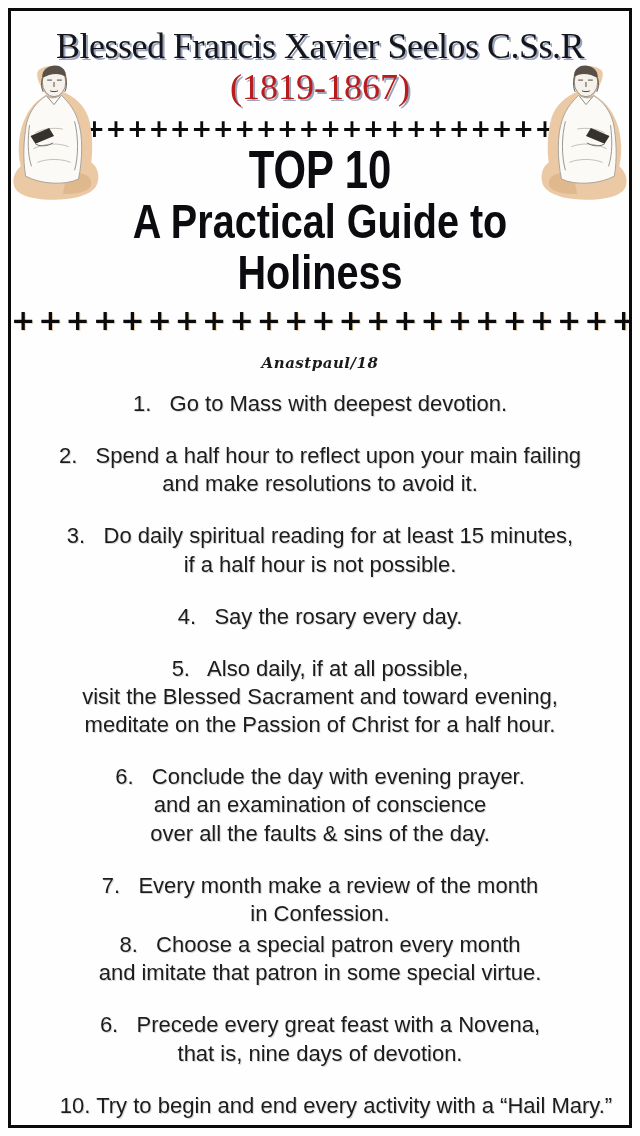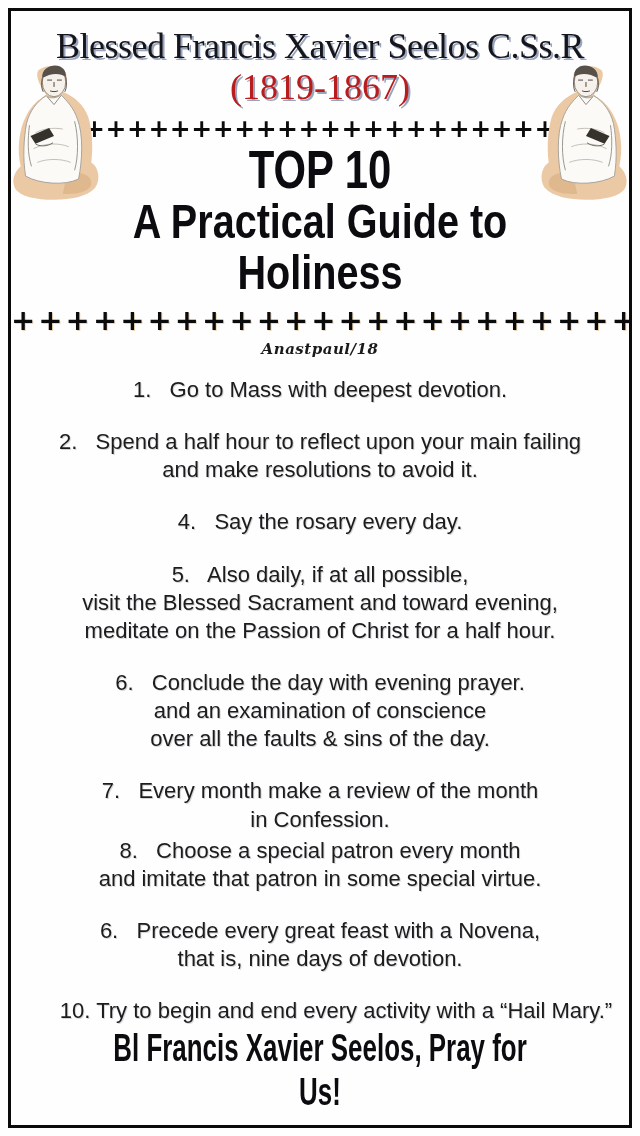--- a/index.html
+++ b/index.html
@@ -31,21 +31,21 @@
     transform:scale(0.82,1.05);transform-origin:50% 50%;
   }
   .h-guide{
     font-family:"Liberation Sans",sans-serif;font-weight:900;
     font-size:46px;line-height:1.06;color:#0c0c10;
     transform:scale(0.86,1.05);transform-origin:50% 50%;
     margin-top:2px;
   }
   .credit{
     font-family:"DejaVu Serif",serif;font-style:italic;font-weight:bold;
-    font-size:15px;line-height:1.2;color:#1a1a1a;margin-top:2px;
+    font-size:15px;line-height:1.2;color:#1a1a1a;margin-top:16px;
     letter-spacing:0.5px;
   }
   .items{
     margin-top:18px;
     font-family:Liberation Sans, sans-serif;
     font-size:22px;line-height:1.28;color:#1c1c1c;
     text-shadow:1px 1px 0 rgba(150,150,160,0.38);
   }
   .item{white-space:pre-wrap;margin-bottom:24px;}
   .item.tight{margin-bottom:3px;}
@@ -102,20 +102,22 @@
       <div class="divider divider-top">++++++++++++++++++++++++++++</div>
       <div class="h-top10">TOP 10</div>
       <div class="h-guide">A Practical Guide to Holiness</div>
       <div class="divider divider-bottom">+++++++++++++++++++++++++++</div>
       <div class="credit">Anastpaul/18</div>
 
       <div class="items">
         <div class="item">1.   Go to Mass with deepest devotion.</div>
         <div class="item">2.   Spend a half hour to reflect upon your main failing
 and make resolutions to avoid it.</div>
+        <div class="item">3.   Do daily spiritual reading for at least 15 minutes,
+if a half hour is not possible.</div>
         <div class="item">4.   Say the rosary every day.</div>
         <div class="item">5.   Also daily, if at all possible,
 visit the Blessed Sacrament and toward evening,
 meditate on the Passion of Christ for a half hour.</div>
         <div class="item">6.   Conclude the day with evening prayer.
 and an examination of conscience
 over all the faults &amp; sins of the day.</div>
         <div class="item tight">7.   Every month make a review of the month
 in Confession.</div>
         <div class="item">8.   Choose a special patron every month

